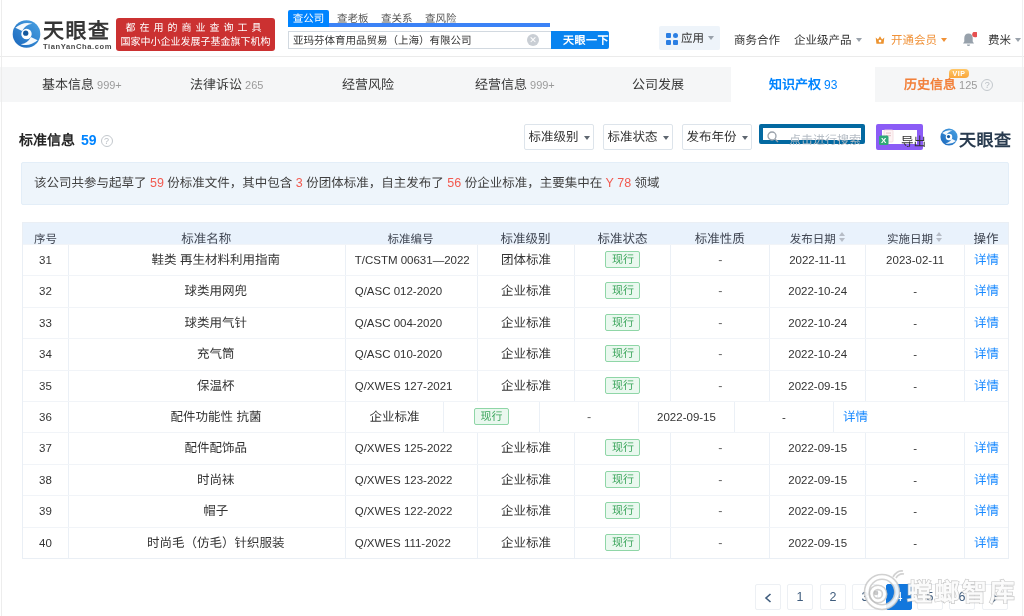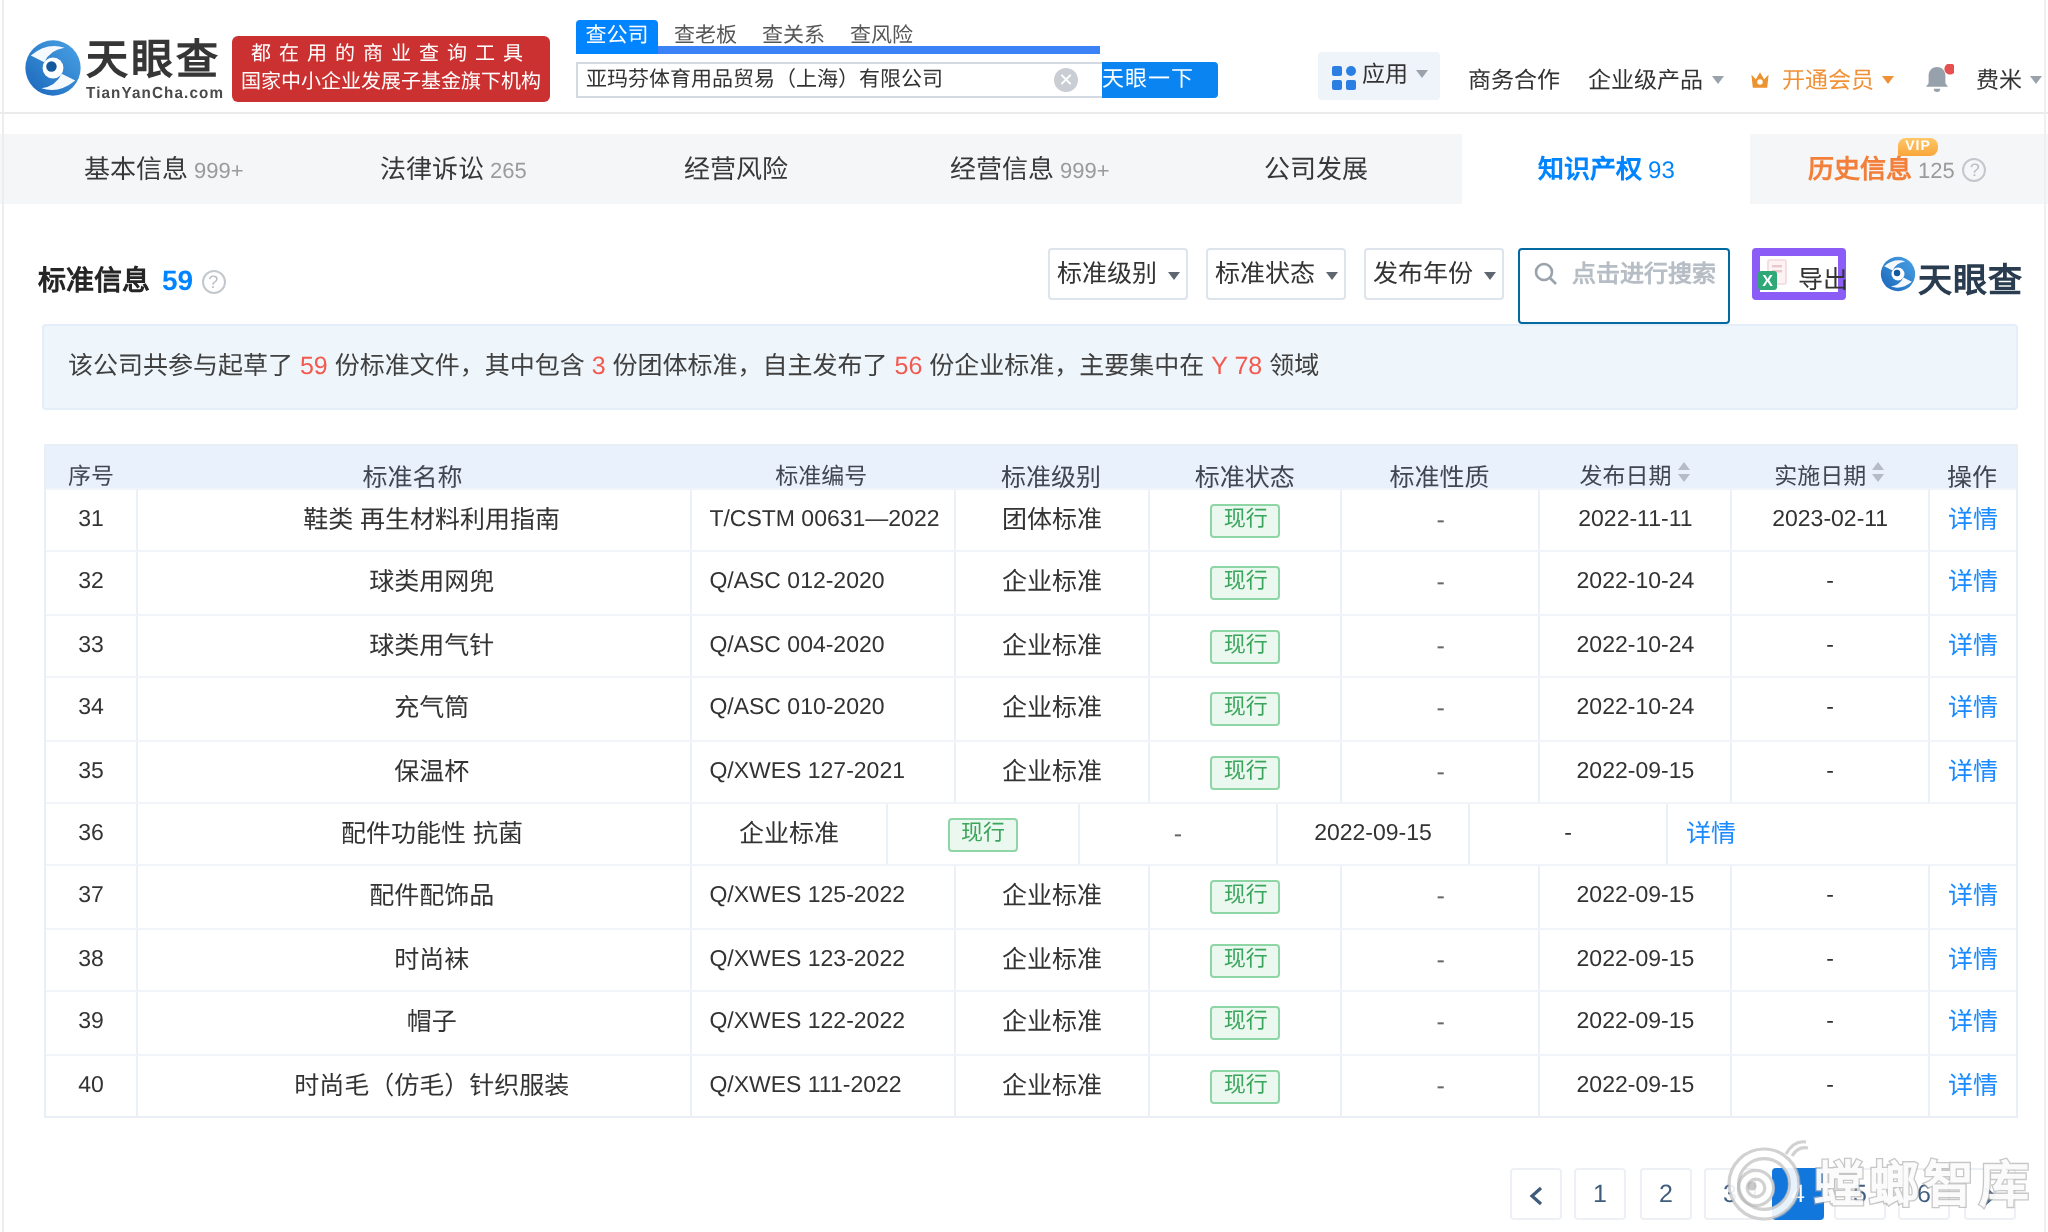--- a/index.html
+++ b/index.html
@@ -13,21 +13,21 @@
 #logoTxt { position:absolute; left:43px; top:20px; font-size:21px; line-height:21px; font-weight:bold; color:#363636; letter-spacing:1.5px; }
 #logoSub { position:absolute; left:43px; top:42px; font-size:8px; font-weight:bold; color:#4a4a4a; letter-spacing:0.6px; transform:scaleX(0.95); transform-origin:left; }
 #redbadge { position:absolute; left:116px; top:18px; width:159px; height:33px; background:#cb3131; border-radius:3px; color:#fff; text-align:center; padding-top:2px; }
 #redbadge .l1 { font-size:10px; letter-spacing:4px; line-height:15px; white-space:nowrap; }
 #redbadge .l2 { font-size:10px; letter-spacing:0px; line-height:13px; white-space:nowrap; }
 #stabs { position:absolute; left:288px; top:10px; width:262px; height:17px; border-bottom:4px solid #3b82f6; font-size:10.5px; }
 #stabs .t { position:absolute; top:0; height:17px; line-height:16px; color:#565656; }
 #stabs .on { background:#0084ff; color:#fff; width:41px; text-align:center; border-radius:2px 2px 0 0; }
 #sinput { position:absolute; left:288px; top:31px; width:263px; height:18px; border:1px solid #d2d9e0; border-right:none; background:#fff; font-size:10.5px; color:#333; line-height:16px; padding-left:4px; white-space:nowrap; }
 #sclear { position:absolute; left:527px; top:34px; width:12px; height:12px; border-radius:50%; background:#c9ced4; color:#fff; font-size:9px; line-height:12px; text-align:center; }
-#sbtn { position:absolute; left:551px; top:31px; width:58px; height:18px; background:#0984f0; border-radius:0 2px 2px 0; color:#fff; font-size:11px; text-align:left; line-height:18px; letter-spacing:0.5px; }
+#sbtn { position:absolute; left:551px; top:31px; width:58px; height:18px; background:#0984f0; border-radius:0 2px 2px 0; color:#fff; font-size:11px; text-align:right; line-height:18px; letter-spacing:0.5px;font-weight:bold; }
 .mitem { position:absolute; top:31px; font-size:11.5px; color:#333; white-space:nowrap; }
 .caret { display:inline-block; width:0; height:0; border-left:3.5px solid transparent; border-right:3.5px solid transparent; border-top:4.5px solid #9aa2ab; vertical-align:2px; margin-left:4px; }
 #appbox { position:absolute; left:659px; top:26px; width:61px; height:24px; background:#eef4fa; border-radius:2px; font-size:11.5px; color:#333; line-height:24px; padding-left:22px; }
 #vipmenu { color:#f09137; }
 #vipmenu .caret { border-top-color:#f09137; }
 
 
 #nav { position:absolute; left:0; top:67px; width:1024px; height:35px; background:#f5f6f7; font-size:13px; }
 #nav .tab { position:absolute; top:0; height:35px; line-height:35px; color:#383838; white-space:nowrap; }
 #nav .cnt { font-size:11px; color:#9b9b9b; margin-left:3px; }
@@ -37,22 +37,22 @@
 #nav #tabHist { color:#f2803a; font-weight:bold; }
 #vipbadge { position:absolute; left:949px; top:2px; width:20px; height:9px; background:linear-gradient(180deg,#ffc768,#f9a63a); border-radius:4px 4px 4px 1px; color:#fff; font-size:7px; font-weight:bold; line-height:9px; text-align:center; letter-spacing:0.5px; }
 .qmark { display:inline-block; width:12px; height:12px; border:1px solid #c3c8cd; border-radius:50%; color:#b9bec4; font-size:9px; line-height:11px; text-align:center; vertical-align:1px; margin-left:4px; font-weight:normal; }
 
 
 #titleRow { position:absolute; left:0; top:124px; width:1024px; height:26px; }
 #secTitle { position:absolute; left:19px; top:5px; font-size:14px; font-weight:bold; color:#252525; }
 #secTitle b { color:#0084ff; margin-left:6px; }
 .fbtn { position:absolute; top:0; height:26px; border:1px solid #dde4eb; border-radius:2px; background:#fff; font-size:12.5px; color:#333; text-align:center; line-height:24px; }
 .fbtn .caret { border-left-width:3.5px; border-right-width:3.5px; border-top-width:4.5px; border-top-color:#5e6670; margin-left:5px; vertical-align:1px; }
-#fsearch { position:absolute; left:759px; top:0; width:106px; height:38px; border:1px solid #0369a1; border-radius:2px; background:#fff; color:#b6bdc5; font-size:12px; line-height:24px; padding-left:26px;font-weight:bold; }
-#fexport { position:absolute; left:876px; top:0; width:47px; height:26px; border:4px solid #8b5cf6; border-radius:2px; background:#fff; font-size:12.5px; color:#333; line-height:24px; padding-left:19px; white-space:nowrap; overflow:visible; }
+#fsearch { position:absolute; left:759px; top:0; width:106px; height:20px; border:4px solid #0369a1; border-radius:2px; background:#fff; color:#b6bdc5; font-size:12px; line-height:24px; padding-left:26px; }
+#fexport { position:absolute; left:876px; top:0; width:47px; height:26px; border:6px solid #8b5cf6; border-radius:2px; background:#fff; font-size:12.5px; color:#333; line-height:24px; padding-left:19px; white-space:nowrap; overflow:visible; }
 #wmark { position:absolute; left:940px; top:1px; }
 #wmark span { position:absolute; left:19px; top:1px; font-size:17px; font-weight:bold; color:#2a3c50; white-space:nowrap; letter-spacing:0.5px; }
 
 
 #banner { position:absolute; left:21px; top:162px; width:988px; height:43px; background:#eef5fb; border:1px solid #e3eef8; border-radius:2px; font-size:12.5px; color:#404040; line-height:41px; padding-left:12px; }
 #banner i { font-style:normal; color:#f25a50; }
 
 
 #tbl { position:absolute; left:22px; top:222px; width:987px; border:1px solid #eaeff5; border-bottom:1px solid #eaeff5; }
 #thead { height:21px; background:#e9f2fc; display:flex; font-size:12.5px; color:#404652; }

